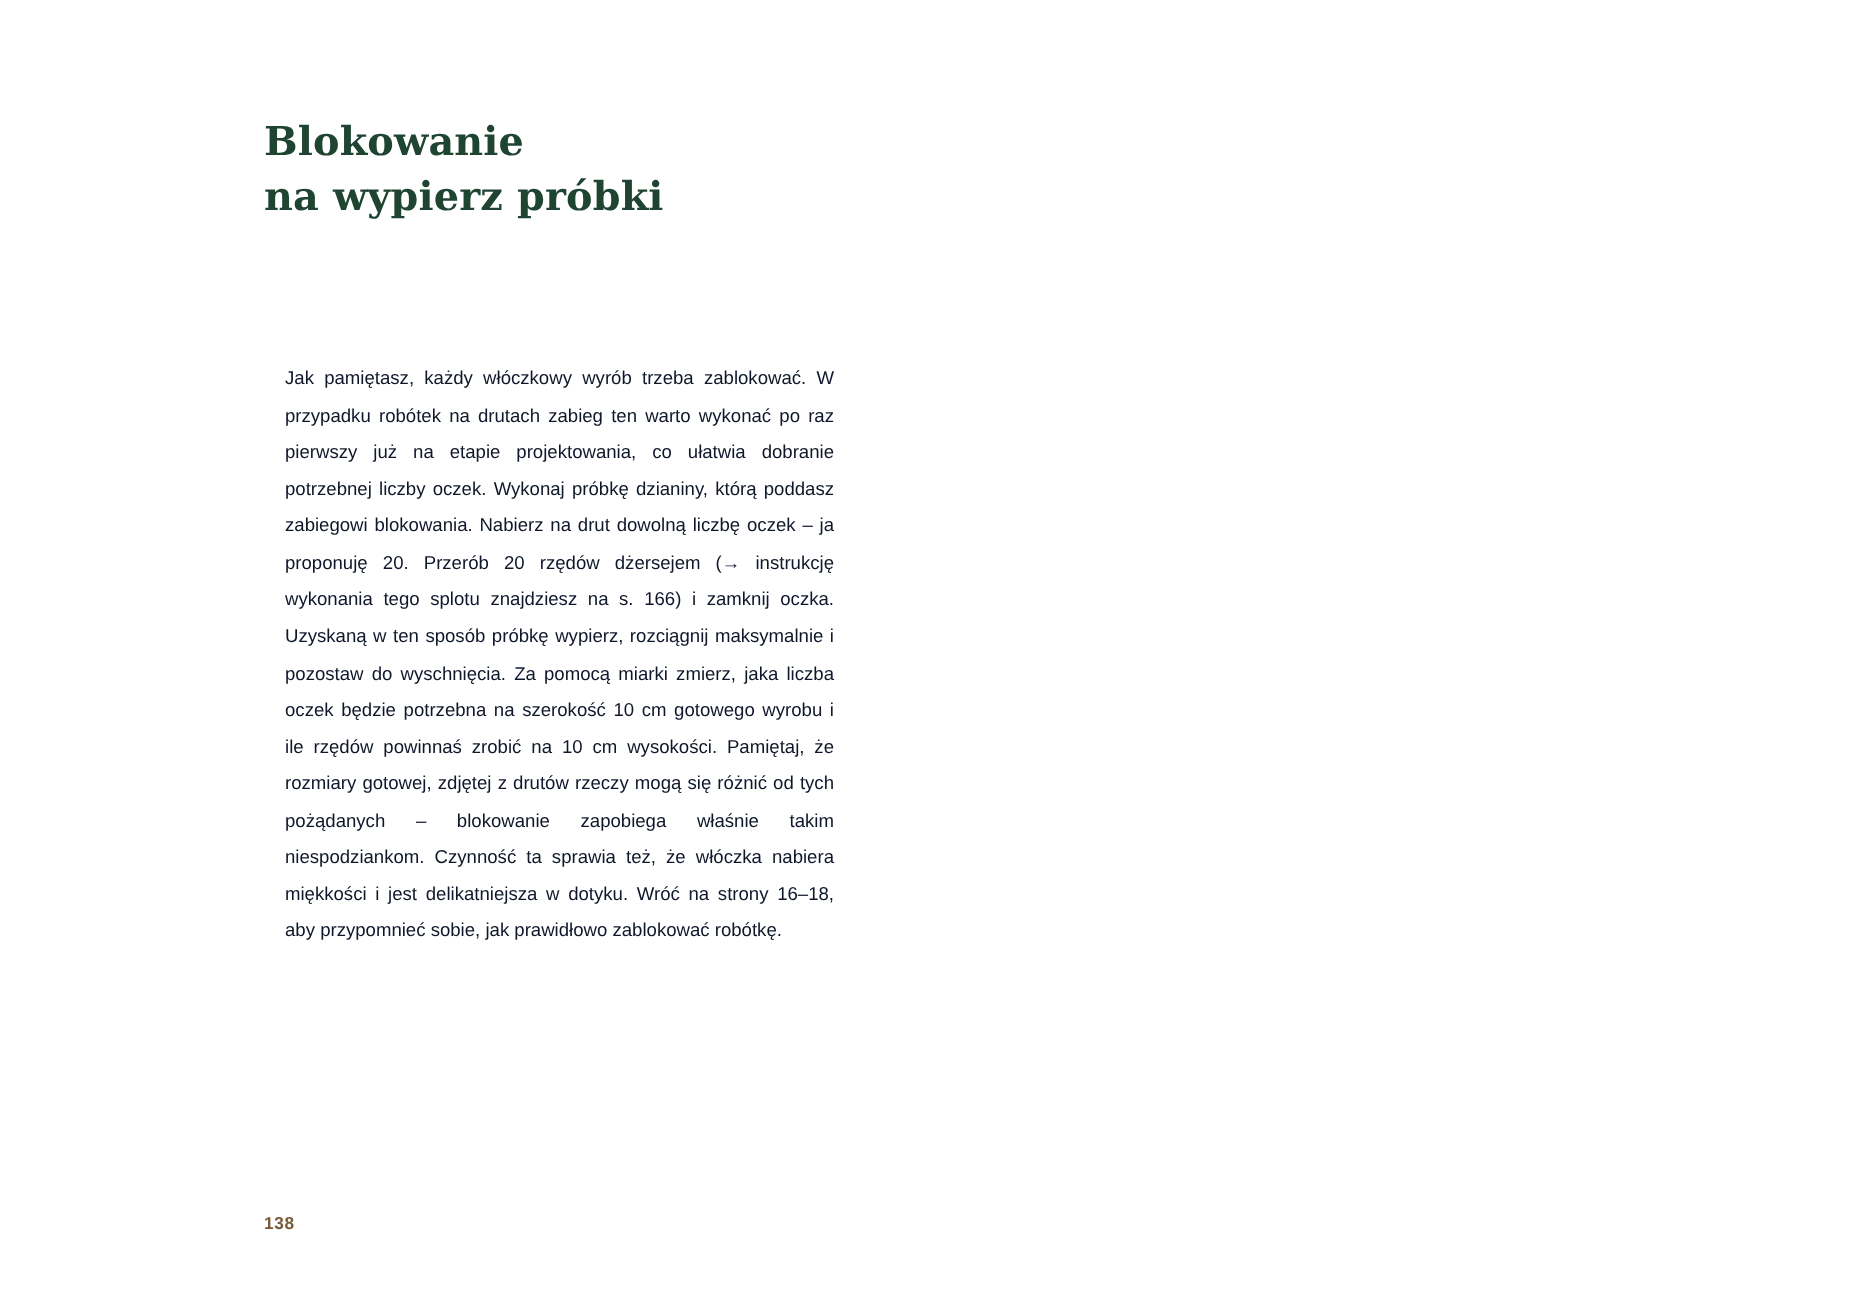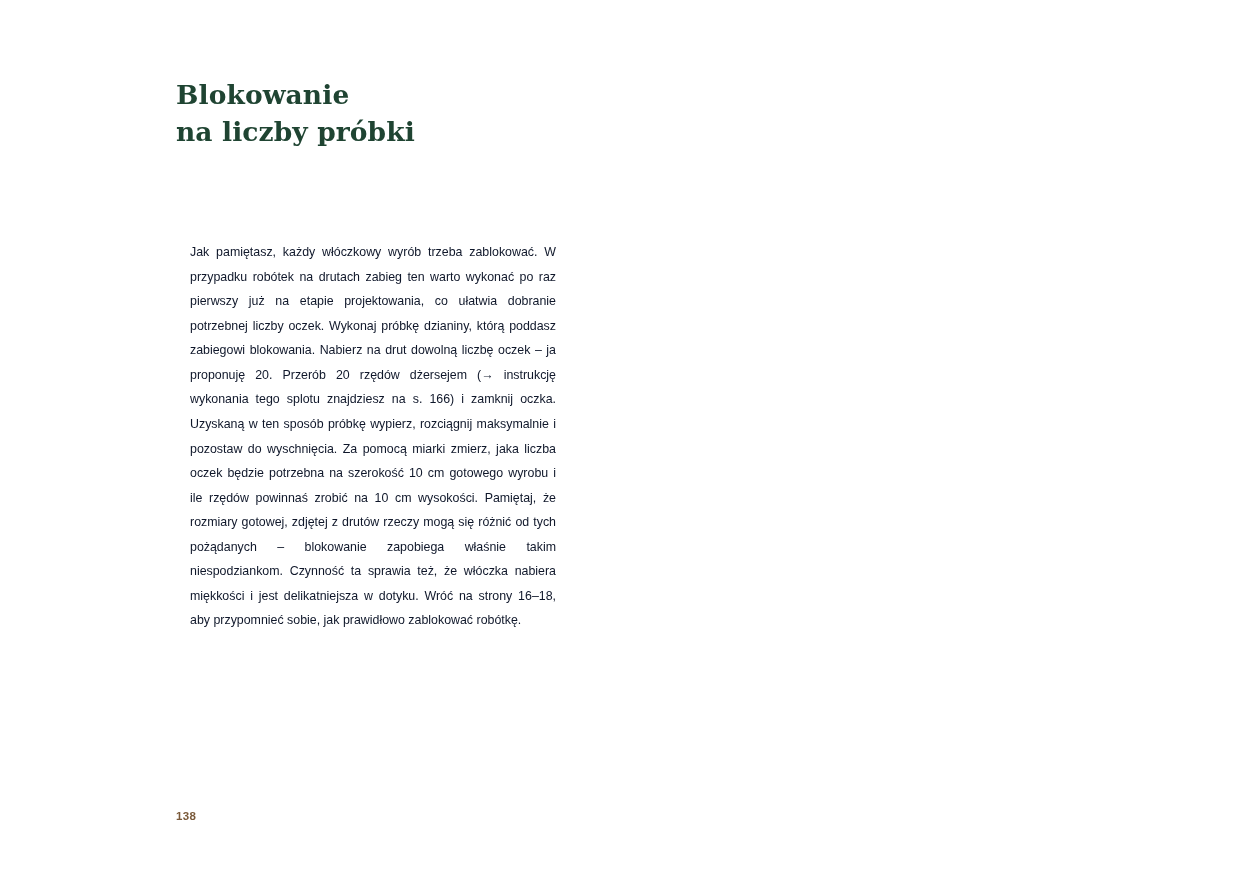--- a/index.html
+++ b/index.html
@@ -70,21 +70,21 @@
 </style>
 </head>
 <body>
 
 <div class="spread">
 
   <div class="page page-left">
 
     <h1 class="chapter-title" id="title-left">
       <span>Blokowanie</span>
-      <span class="line2">na liczby próbki</span>
+      <span class="line2">na wypierz próbki</span>
     </h1>
 
     <div class="body-col" id="body-left">Jak pamiętasz, każdy włóczkowy wyrób trzeba zablokować. W przypadku robótek na drutach zabieg ten warto wykonać po raz pierwszy już na etapie projektowania, co ułatwia dobranie potrzebnej liczby oczek. Wykonaj próbkę dzianiny, którą poddasz zabiegowi blokowania. Nabierz na drut dowolną liczbę oczek – ja proponuję 20. Przerób 20 rzędów dżersejem (→ instrukcję wykonania tego splotu znajdziesz na s. 166) i zamknij oczka. Uzyskaną w ten sposób próbkę wypierz, rozciągnij maksymalnie i pozostaw do wyschnięcia. Za pomocą miarki zmierz, jaka liczba oczek będzie potrzebna na szerokość 10 cm gotowego wyrobu i ile rzędów powinnaś zrobić na 10 cm wysokości. Pamiętaj, że rozmiary gotowej, zdjętej z drutów rzeczy mogą się różnić od tych pożądanych – blokowanie zapobiega właśnie takim niespodziankom. Czynność ta sprawia też, że włóczka nabiera miękkości i jest delikatniejsza w dotyku. Wróć na strony 16–18, aby przypomnieć sobie, jak prawidłowo zablokować robótkę.</div>
 
     <div class="folio" id="folio-left">138</div>
   </div>
 
   <div class="page page-right">
 
     

